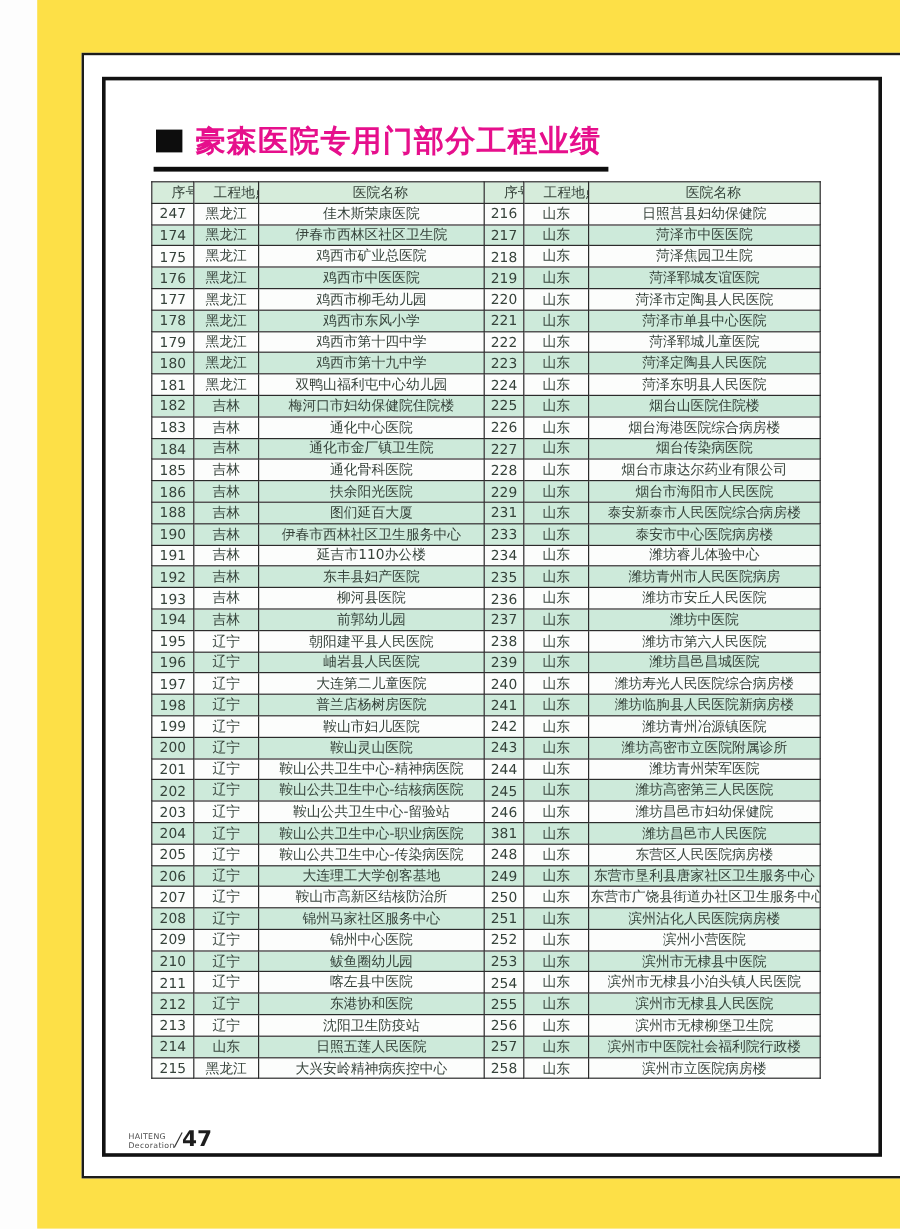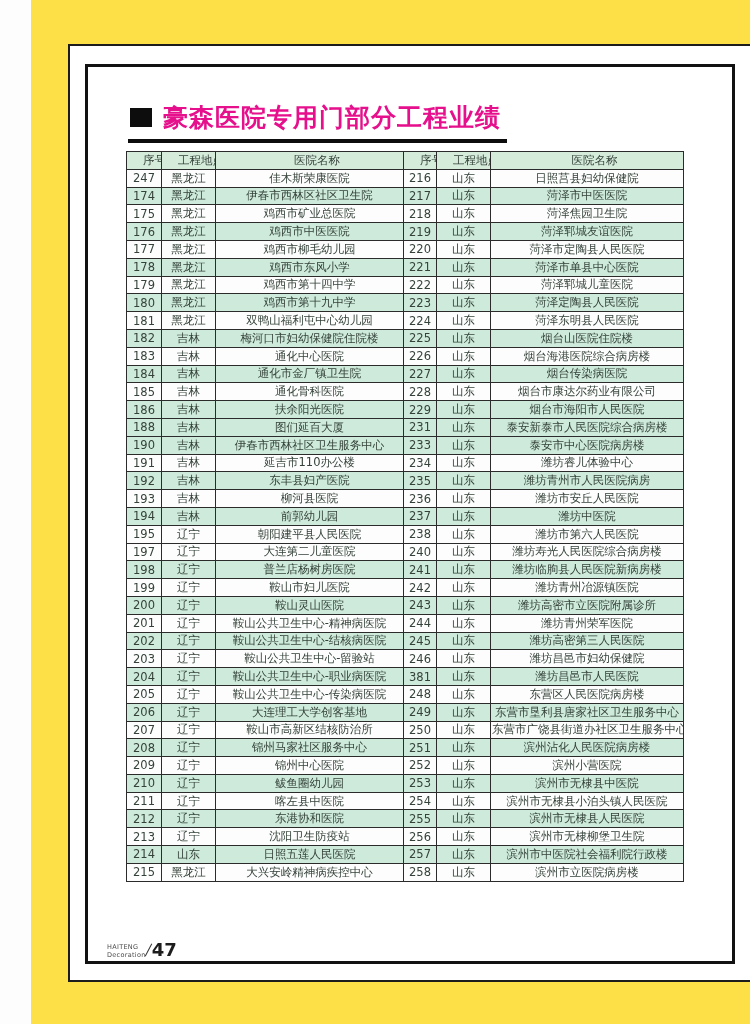--- a/index.html
+++ b/index.html
@@ -234,20 +234,28 @@
           <td>潍坊中医院</td>
         </tr>
         <tr class="plain">
           <td>195</td>
           <td>辽宁</td>
           <td>朝阳建平县人民医院</td>
           <td>238</td>
           <td>山东</td>
           <td>潍坊市第六人民医院</td>
         </tr>
+        <tr class="alt">
+          <td>196</td>
+          <td>辽宁</td>
+          <td>岫岩县人民医院</td>
+          <td>239</td>
+          <td>山东</td>
+          <td>潍坊昌邑昌城医院</td>
+        </tr>
         <tr class="plain">
           <td>197</td>
           <td>辽宁</td>
           <td>大连第二儿童医院</td>
           <td>240</td>
           <td>山东</td>
           <td>潍坊寿光人民医院综合病房楼</td>
         </tr>
         <tr class="alt">
           <td>198</td>

